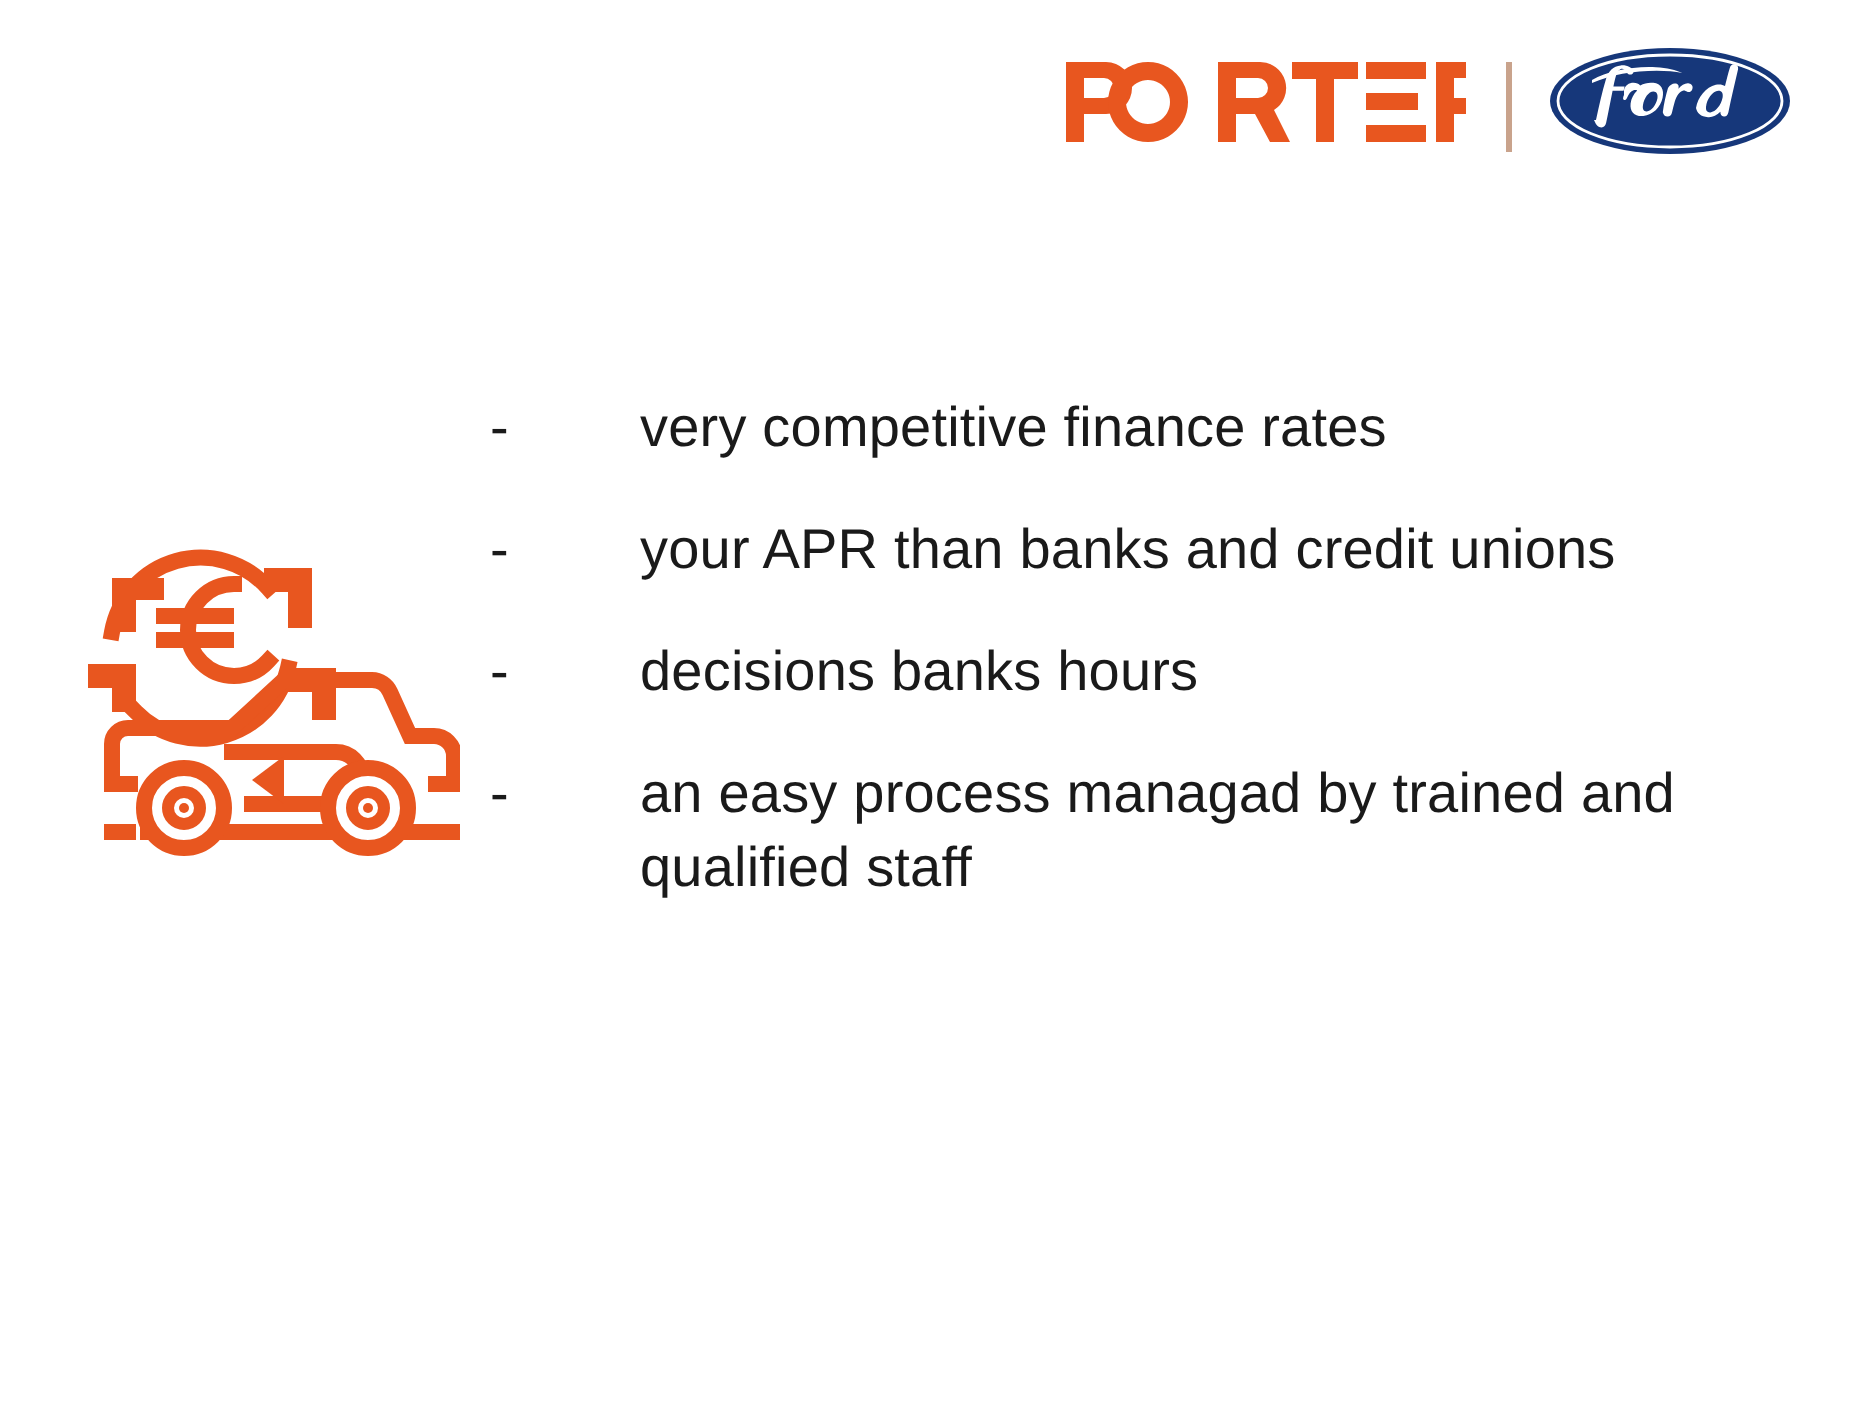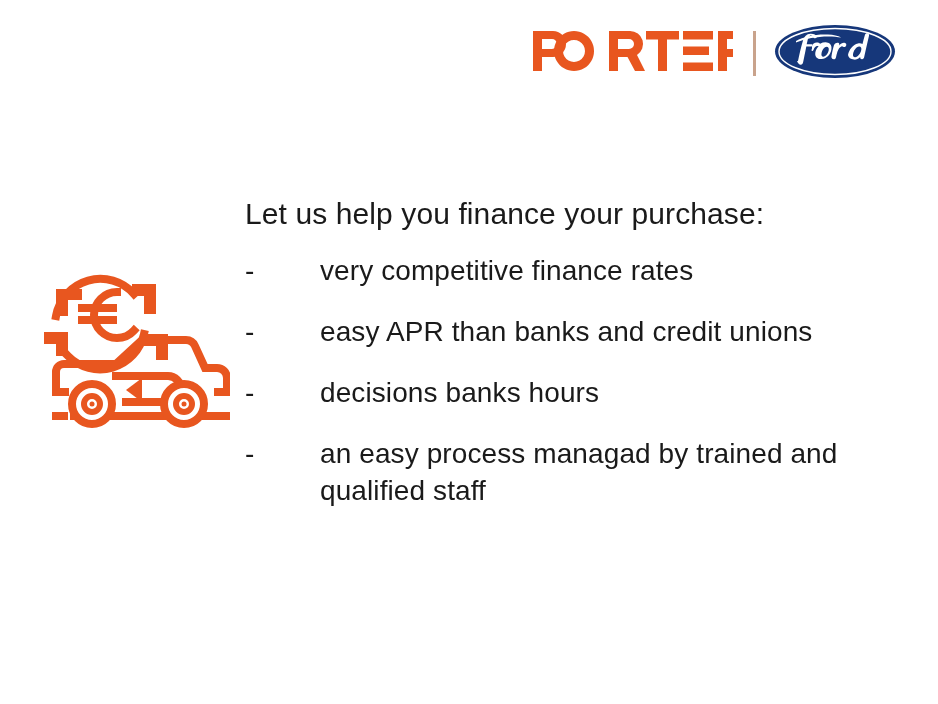--- a/index.html
+++ b/index.html
@@ -194,32 +194,31 @@
         <circle cx="48" cy="148" r="2.5" fill="#e8561f"></circle>
         <circle cx="140" cy="148" r="20" fill="#ffffff" stroke="#e8561f" stroke-width="8"></circle>
         <circle cx="140" cy="148" r="8" fill="#ffffff" stroke="#e8561f" stroke-width="6"></circle>
         <circle cx="140" cy="148" r="2.5" fill="#e8561f"></circle>
       </g>
     </svg>
   </div>
 
   <div class="content">
 
-    <h1 class="headline">Let us help you finance your purchase:</h1>
 
     <ul class="bullet-list">
 
       <li class="bullet-item">
         <span class="bullet-dash">-</span>
         <span class="bullet-text">very competitive finance rates</span>
       </li>
 
       <li class="bullet-item">
         <span class="bullet-dash">-</span>
-        <span class="bullet-text">easy APR than banks and credit unions</span>
+        <span class="bullet-text">your APR than banks and credit unions</span>
       </li>
 
       <li class="bullet-item">
         <span class="bullet-dash">-</span>
         <span class="bullet-text">decisions banks hours</span>
       </li>
 
       <li class="bullet-item">
         <span class="bullet-dash">-</span>
         <span class="bullet-text">an easy process managad by trained and qualified staff</span>

